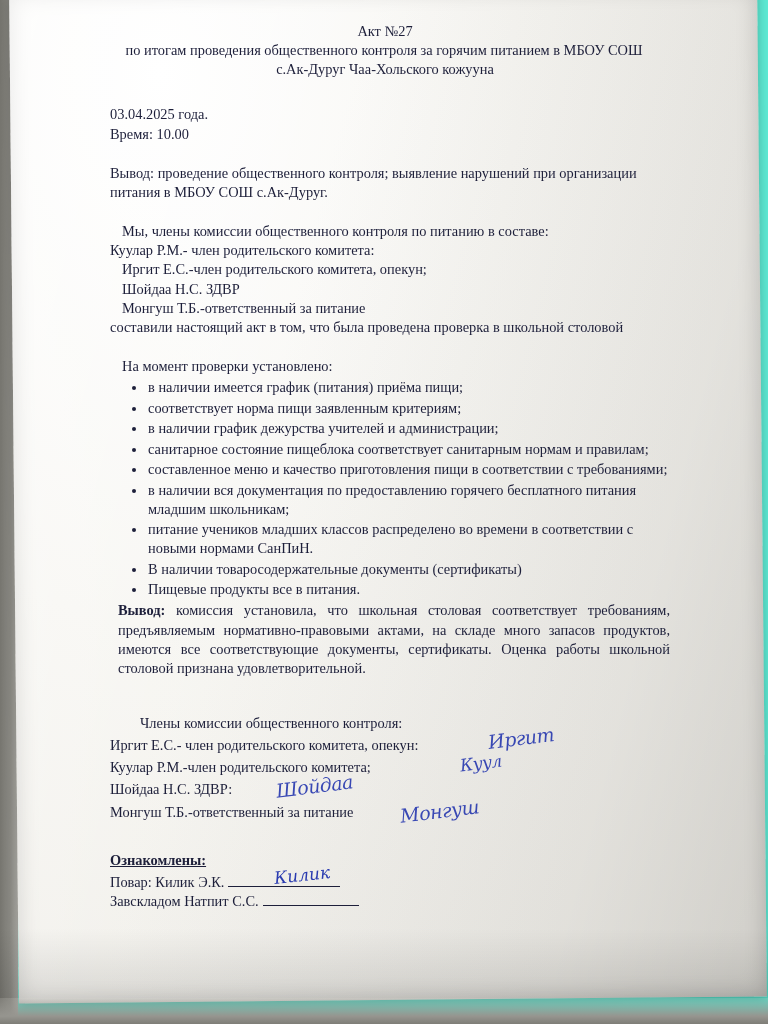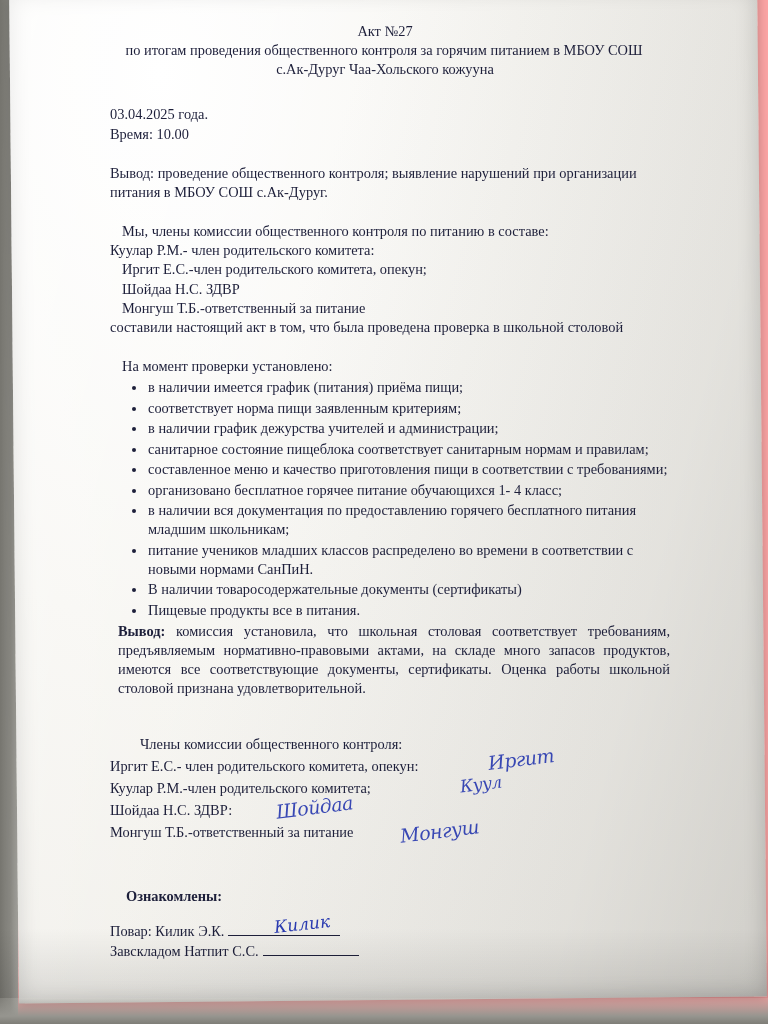--- a/index.html
+++ b/index.html
@@ -10,21 +10,21 @@
     width: 768px;
     height: 1024px;
     overflow: hidden;
     background: #9a9a96;
     font-family: "Liberation Serif", serif;
   }
   .page {
     position: relative;
     width: 768px;
     height: 1024px;
-    background: #fca5a5;
+    background: #5eead4;
     overflow: hidden;
   }
   
   .sheet {
     position: absolute;
     left: 14px;
     top: -10px;
     width: 748px;
     height: 1010px;
     background:
@@ -109,21 +109,22 @@
     font-family: "DejaVu Serif", serif;
     font-style: italic;
     color: #2a3bb0;
     font-size: 19px;
     transform: rotate(-7deg);
     opacity: 0.92;
     letter-spacing: -0.5px;
   }
   .ack-title {
     font-weight: bold;
-    margin: 16px;
+    text-decoration: underline;
+    margin: 0;
   }
   .fill-line {
     display: inline-block;
     border-bottom: 1px solid #1d1f3a;
     width: 112px;
     margin-left: 4px;
     vertical-align: baseline;
     height: 13px;
   }
   .fill-line.short { width: 96px; }
@@ -188,21 +189,20 @@
     <div class="gap-20"></div>
 
     <p class="line indent2">На момент проверки установлено:</p>
 
     <ul class="bullets">
       <li>в наличии имеется график (питания) приёма пищи;</li>
       <li>соответствует норма пищи заявленным критериям;</li>
       <li>в наличии график дежурства учителей и администрации;</li>
       <li>санитарное состояние пищеблока соответствует санитарным нормам и правилам;</li>
       <li>составленное меню и качество приготовления пищи в соответствии с требованиями;</li>
-      <li>организовано бесплатное горячее питание обучающихся 1- 4 класс;</li>
       <li>в наличии вся документация по предоставлению горячего бесплатного питания младшим школьникам;</li>
       <li>питание учеников младших классов распределено во времени в соответствии с новыми нормами СанПиН.</li>
       <li>В наличии товаросодержательные документы (сертификаты)</li>
       <li>Пищевые продукты все в питания.</li>
     </ul>
 
     <p class="line just concl" style="padding-left:18px; margin-top:2px;">
       <b>Вывод:</b>
       <span>комиссия установила, что школьная столовая соответствует требованиям, предъявляемым нормативно-правовыми актами, на складе много запасов продуктов, имеются все соответствующие документы, сертификаты. Оценка работы школьной столовой признана удовлетворительной.</span>
     </p>

